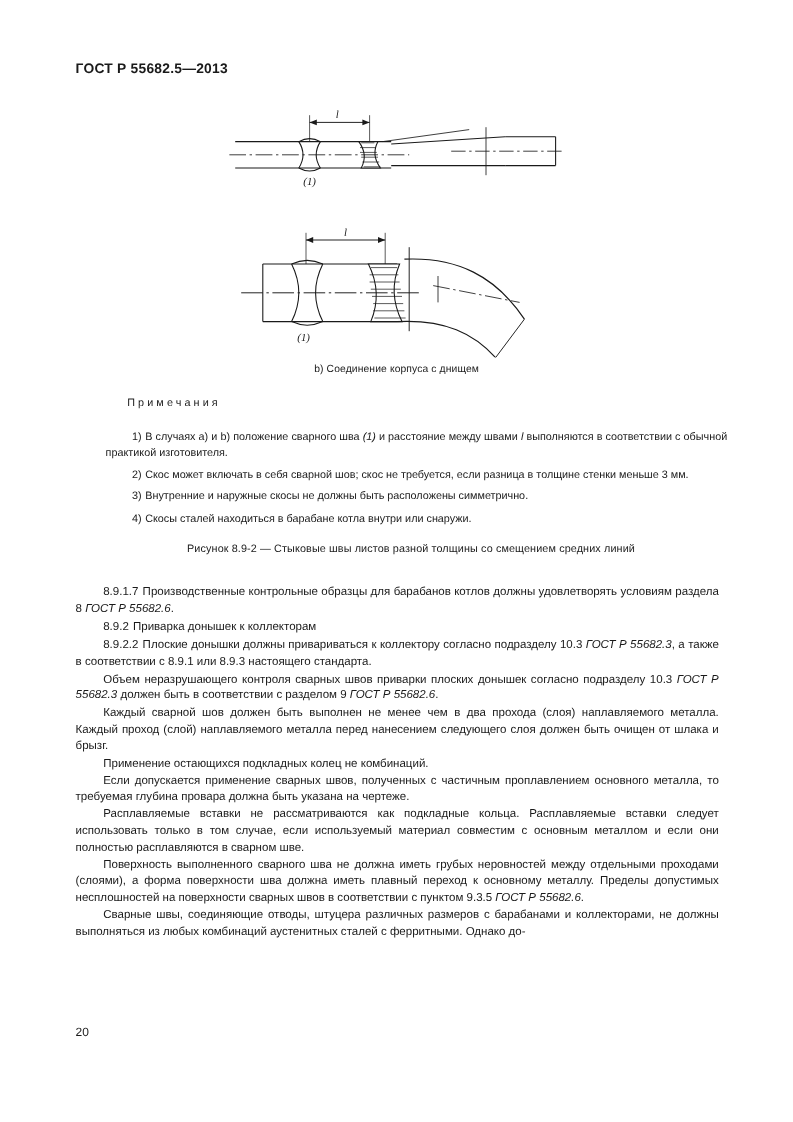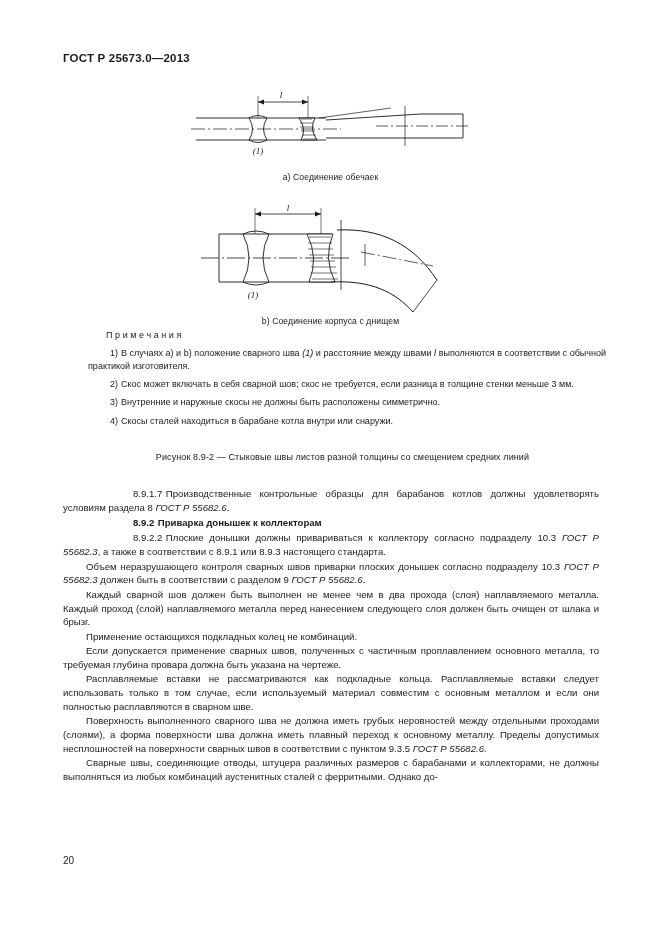--- a/index.html
+++ b/index.html
@@ -62,21 +62,21 @@
   
   .notes {
     position: absolute;
     left: 106px;
     top: 330px;
     width: 500px;
   }
   .notes-title {
     font-size: 9px;
     letter-spacing: 2.6px;
-    margin-bottom: 7px;
+    margin-bottom: 18px;
   }
   .note-item {
     font-size: 9px;
     line-height: 1.42;
     margin-bottom: 5.5px;
     text-indent: 22px;
     margin-left: -18px;
     text-align: justify;
   }
   .note-item .num { margin-right: 3px; }
@@ -90,41 +90,41 @@
     width: 536px;
   }
   .para {
     font-size: 9.6px;
     line-height: 1.44;
     text-align: justify;
     text-indent: 23px;
     margin: 0 0 0.5px 0;
   }
   .para.heading {
-    font-weight: bold;
+    font-weight: normal;
     text-indent: 23px;
     margin: 1.5px 0 1.5px 0;
   }
-  .num-lbl { margin-right: 3.5px; margin-left: 47px; }
+  .num-lbl { margin-right: 3.5px; }
 
   .page-number {
     position: absolute;
     left: 63px;
     top: 855px;
     font-size: 10px;
   }
 
   svg text { font-family: "Liberation Serif", serif; }
 </style>
 </head>
 <body>
 
 <div class="page">
 
-  <div class="header-code">ГОСТ Р 25673.0—2013</div>
+  <div class="header-code">ГОСТ Р 55682.5—2013</div>
 
   <div class="figure-block">
 
     <div class="fig-row">
       <svg class="fig-a-svg" width="280" height="80" viewBox="0 0 280 80">
         <g stroke="#1a1a1a" fill="none" stroke-width="0.9">
 
           <path d="M5,30 L135,30"></path>
           <path d="M5,52 L135,52"></path>
 
@@ -163,21 +163,20 @@
 
           <path d="M67,14 L117,14" stroke-width="0.8"></path>
           <path d="M67,14 l6,-2.4 l0,4.8 z" fill="#1a1a1a" stroke="none"></path>
           <path d="M117,14 l-6,-2.4 l0,4.8 z" fill="#1a1a1a" stroke="none"></path>
 
           <path d="M128,30 L200,20" stroke-width="0.7"></path>
         </g>
         <text x="90" y="10" font-size="9" font-style="italic" fill="#1a1a1a" text-anchor="middle">l</text>
         <text x="67" y="66" font-size="9" font-style="italic" fill="#1a1a1a" text-anchor="middle">(1)</text>
       </svg>
-      <div class="fig-caption">a) Соединение обечаек</div>
     </div>
 
     <div class="fig-row" style="margin-top:22px">
       <svg class="fig-b-svg" width="300" height="108" viewBox="0 0 300 108">
         <g stroke="#1a1a1a" fill="none" stroke-width="0.9">
 
           <path d="M38,30 L150,30"></path>
           <path d="M38,78 L150,78"></path>
           <path d="M38,30 L38,78"></path>
 

